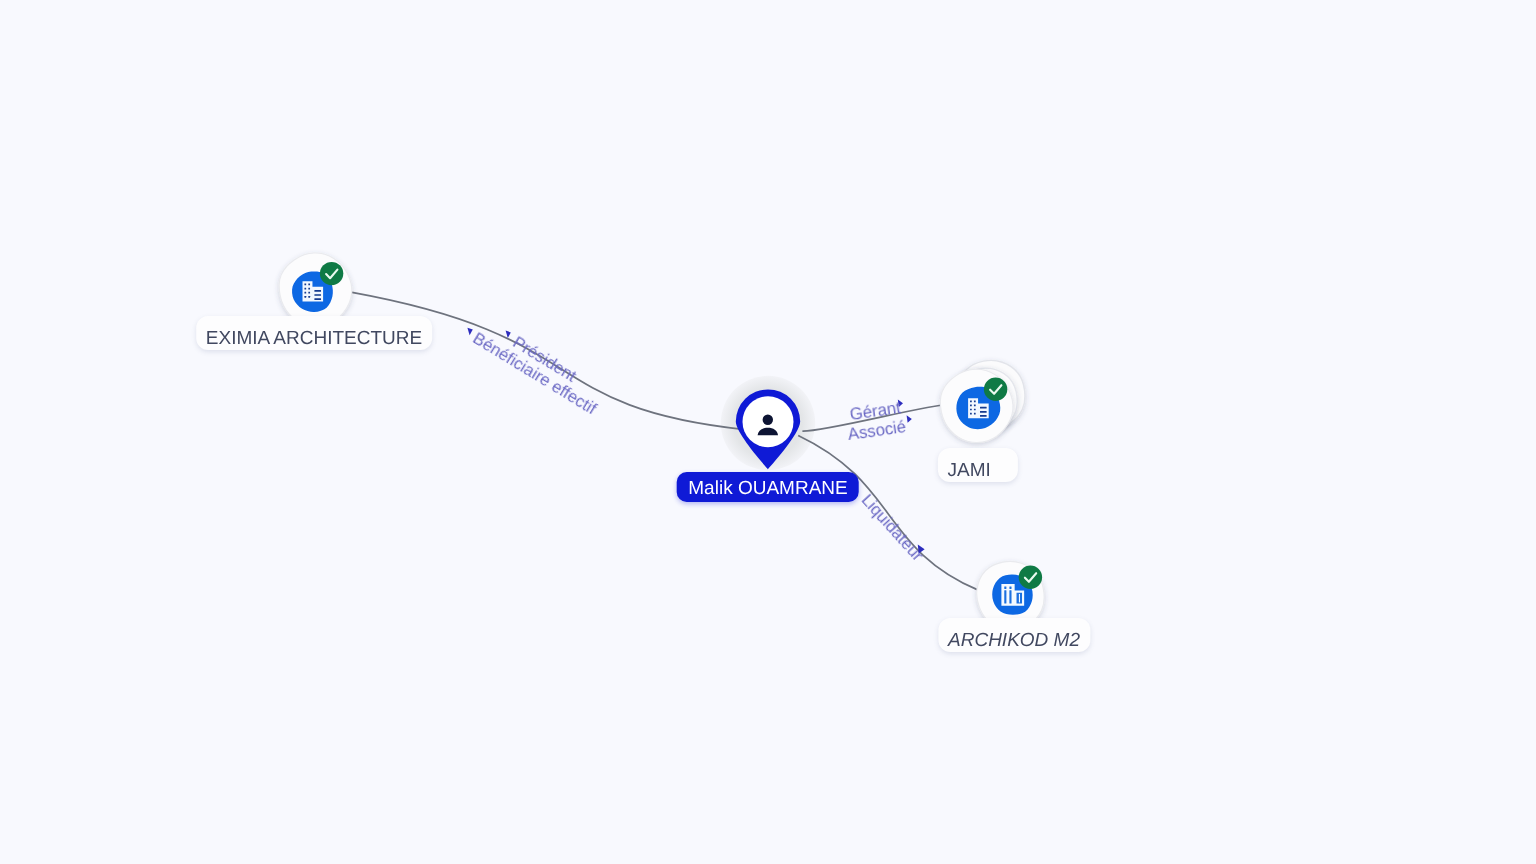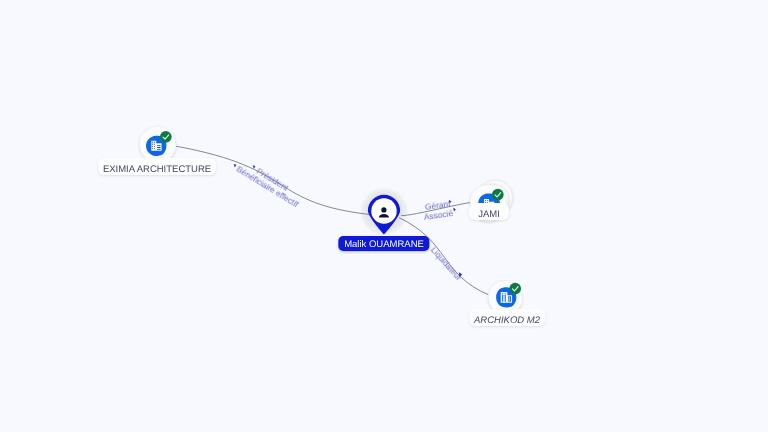--- a/index.html
+++ b/index.html
@@ -5,21 +5,21 @@
   html,body{margin:0;padding:0;}
   body{width:768px;height:432px;overflow:hidden;background:#f8f9fe;
        font-family:"Liberation Sans",sans-serif;-webkit-font-smoothing:antialiased;text-rendering:geometricPrecision;}
   #graph{position:relative;width:768px;height:432px;background:#f8f9fe;}
   svg.layer{position:absolute;left:0;top:0;width:768px;height:432px;overflow:visible;}
 
   
   .pill{position:absolute;transform:translate(-50%,0);will-change:transform;
         background:#fdfdfe;border-radius:6px;
         color:#414860;font-size:9.5px;line-height:23.5px;height:16.9px;
-        padding:0 4.8px;white-space:nowrap;text-align:center;min-width:30.5px;box-sizing:content-box;
+        padding:0 4.8px;white-space:nowrap;min-width:30.5px;box-sizing:content-box;
         overflow:hidden;
         box-shadow:0 1px 2.5px rgba(90,100,140,.16);}
   .pill.sel{background:#0f1ad6;color:#fff;border-radius:5px;
         font-size:9.5px;line-height:17.0px;height:15.2px;padding:0 5.8px;min-width:0;
         box-shadow:0 1px 2.5px rgba(15,26,214,.30);}
 
   
   .elabel{position:absolute;will-change:transform;color:#6a68c4;font-size:8.4px;line-height:9.5px;
           white-space:nowrap;transform-origin:0 50%;}
 </style>
@@ -155,15 +155,15 @@
       <circle cx="384.0" cy="210.9" r="12.75" fill="#fff"></circle>
       <g fill="#0d1433">
         <circle cx="383.9" cy="209.9" r="2.6"></circle>
         <path d="M378.8,217.6 c0.3,-2.4 2.3,-3.7 5.1,-3.7 c2.8,0 4.8,1.3 5.1,3.7 z"></path>
       </g>
     </g>
   </svg>
 
   <div class="pill" style="left:156.5px;top:158.4px;">EXIMIA ARCHITECTURE</div>
   <div class="pill sel" style="left:384px;top:236.2px;">Malik OUAMRANE</div>
-  <div class="pill" style="left:489px;top:203px;">JAMI</div>
+  <div class="pill" style="left:489px;top:224px;">JAMI</div>
   <div class="pill" style="left:506.5px;top:309.2px;font-style:italic;">ARCHIKOD M2</div>
 </div>
 
 </body></html>

